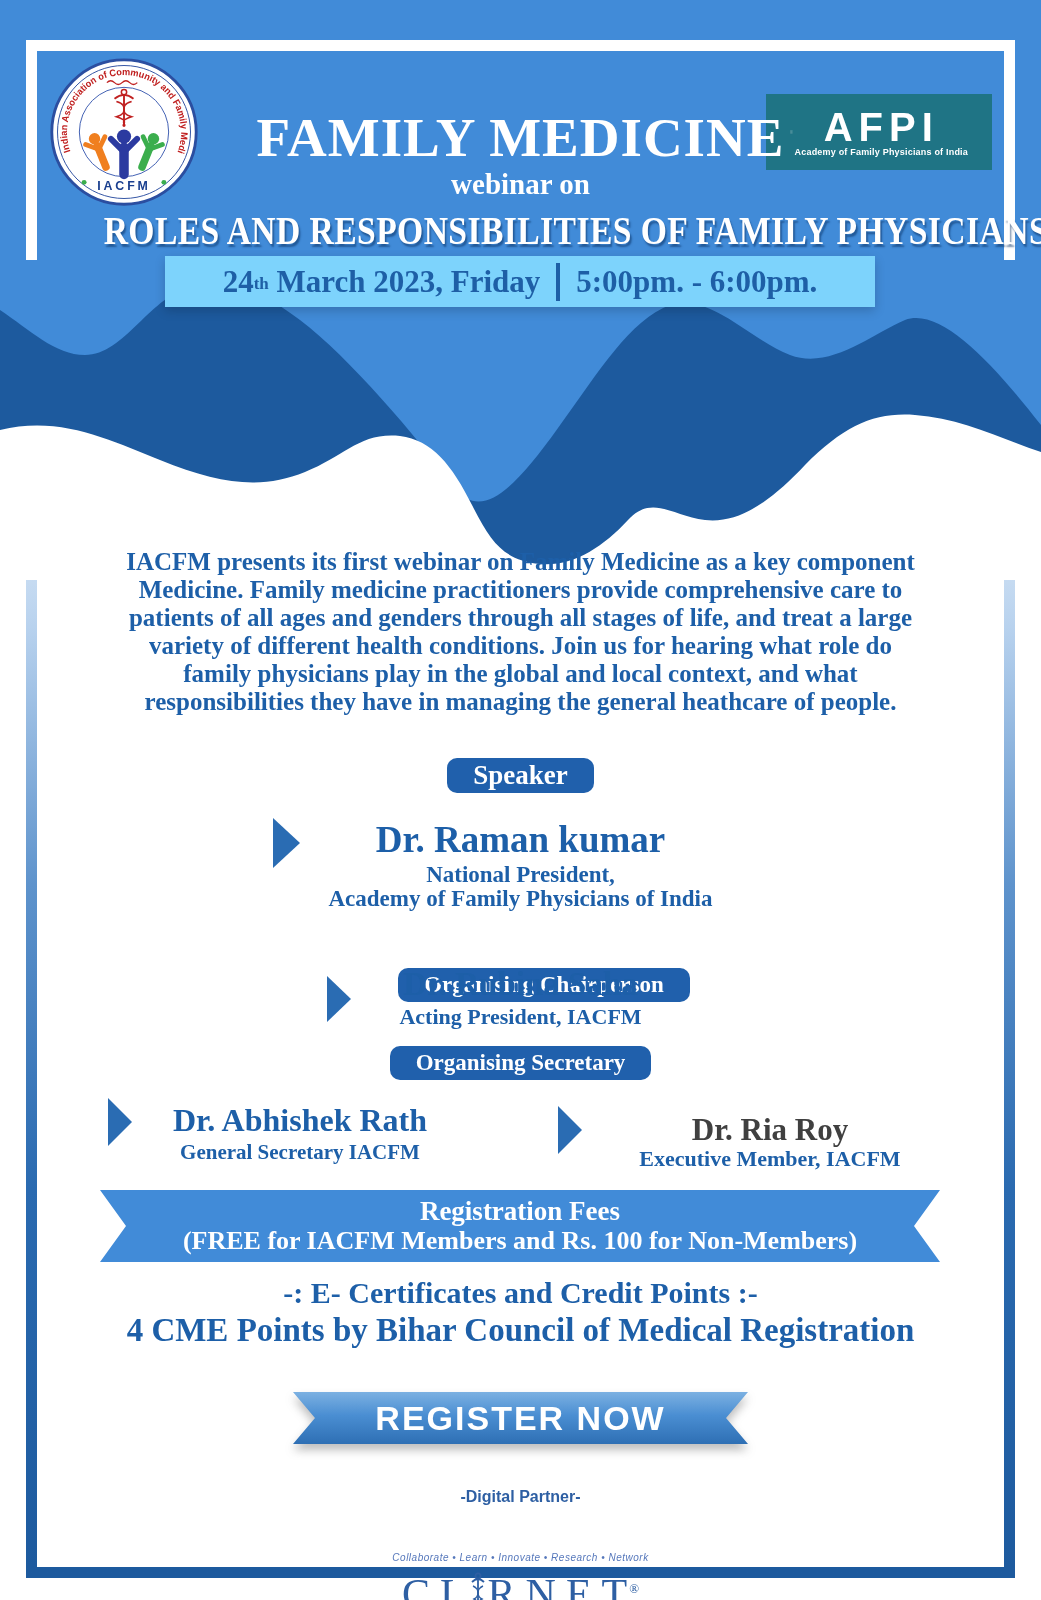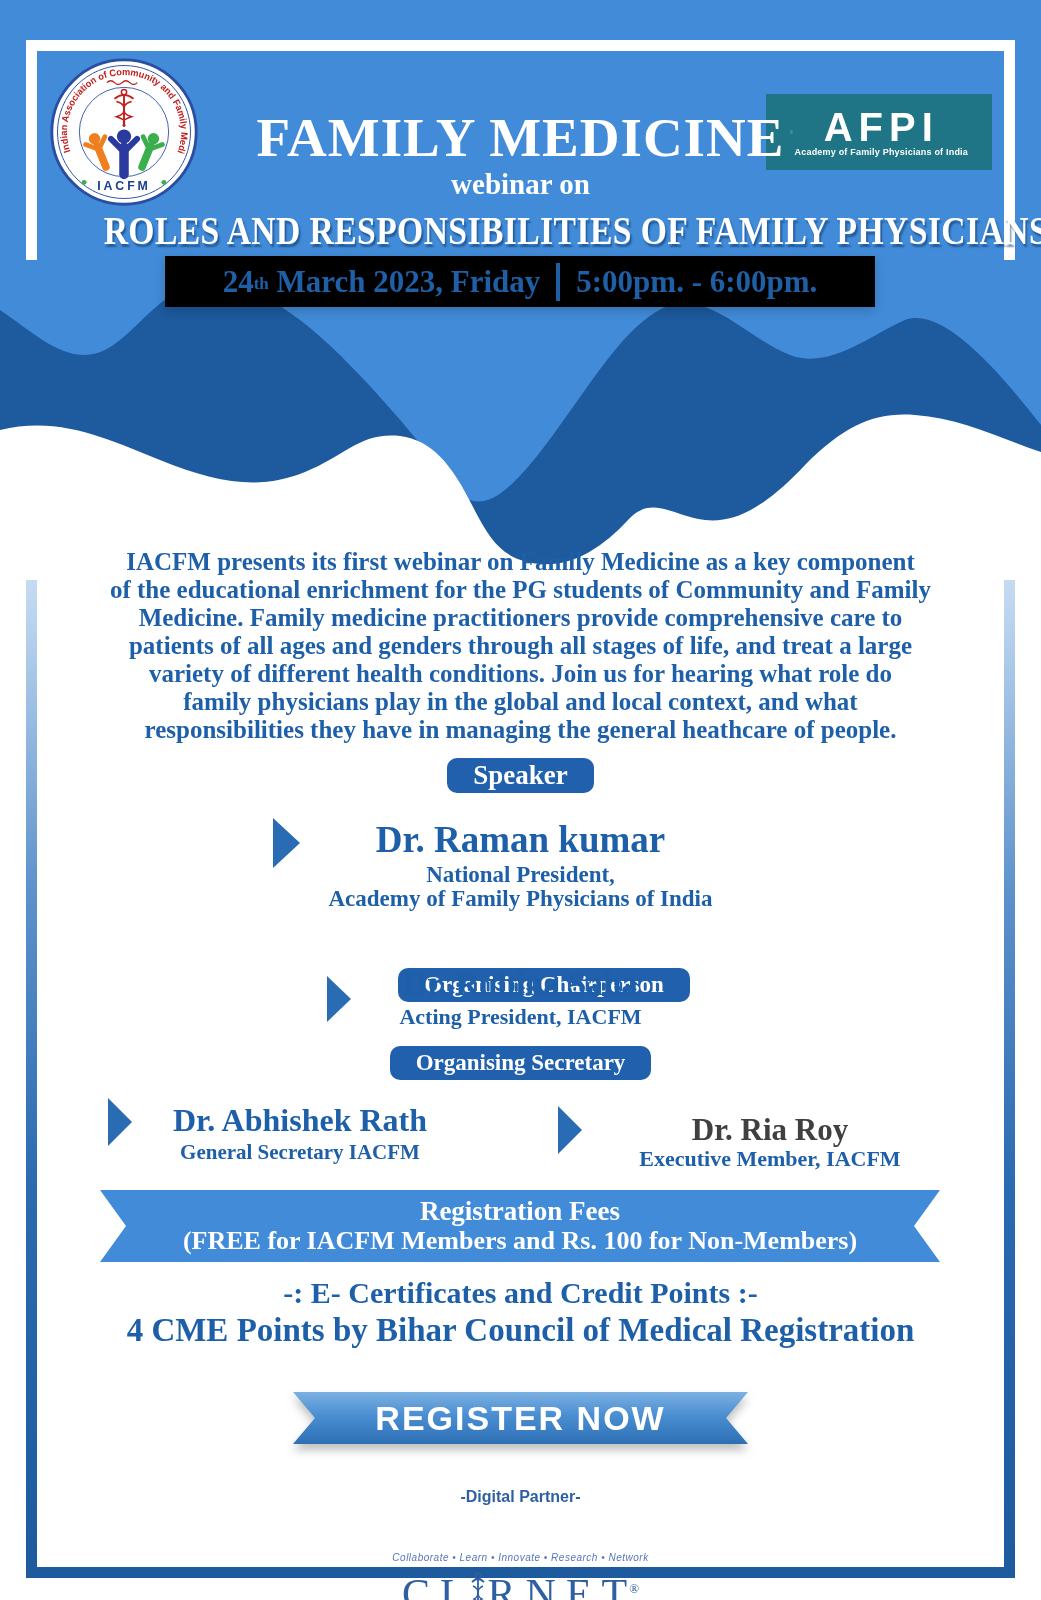--- a/index.html
+++ b/index.html
@@ -23,21 +23,21 @@
              font-family:"Liberation Sans","DejaVu Sans",sans-serif;}
   .afpi-right{flex:1;text-align:center;color:#ffffff;}
   .afpi-acronym{font-size:40px;font-weight:bold;letter-spacing:6px;line-height:0.95;}
   .afpi-name{font-size:9px;font-weight:bold;white-space:nowrap;letter-spacing:0.2px;margin-top:1px;}
 
   .main-title{top:106px;font-size:55px;font-weight:bold;color:#ffffff;letter-spacing:1px;}
   .webinar-on{top:168px;font-size:29px;font-weight:bold;color:#ffffff;}
   .topic-line{top:206px;color:#ffffff;font-size:41px;font-weight:bold;}
   .topic-line span{display:inline-block;transform:scaleX(0.82);transform-origin:center;
                    text-shadow:2px 3px 2px rgba(10,50,100,0.55);white-space:nowrap;letter-spacing:0.5px;}
-  .date-box{position:absolute;left:165px;top:256px;width:710px;height:51px;background:#000000;
+  .date-box{position:absolute;left:165px;top:256px;width:710px;height:51px;background:#7dd3fc;
             box-shadow:0 4px 10px rgba(0,0,0,0.18);display:flex;align-items:center;justify-content:center;
             color:#1e5fa6;font-weight:bold;font-size:31px;}
   .date-box sup{font-size:17px;vertical-align:top;line-height:1;position:relative;top:2px;}
   .date-divider{display:inline-block;width:4px;height:38px;background:#1e5fa6;margin:0 16px;}
 
   
   .about{top:548px;color:#1d5fa8;font-weight:bold;font-size:25px;line-height:28px;}
   .badge{position:absolute;left:0;right:0;text-align:center;}
   .badge span{display:inline-block;background:#2060ac;color:#ffffff;font-weight:bold;
               border-radius:10px;padding:4px 24px;box-shadow:0 0 0 2px rgba(255,255,255,0.9);}
@@ -173,21 +173,20 @@
     </div>
 
     <div class="date-box nowrap">
       <span>24</span><sup>th</sup>&nbsp;<span>March 2023, Friday</span>
       <span class="date-divider"></span>
       <span>5:00pm. - 6:00pm.</span>
     </div>
 
     <div class="abs center about">
       <div>IACFM presents its first webinar on Family Medicine as a key component</div>
-      <div>of the educational enrichment for the PG students of Community and Family</div>
       <div>Medicine. Family medicine practitioners provide comprehensive care to</div>
       <div>patients of all ages and genders through all stages of life, and treat a large</div>
       <div>variety of different health conditions. Join us for hearing what role do</div>
       <div>family physicians play in the global and local context, and what</div>
       <div>responsibilities they have in managing the general heathcare of people.</div>
     </div>
 
     <div class="badge badge-speaker">
       <span>Speaker</span>
     </div>

